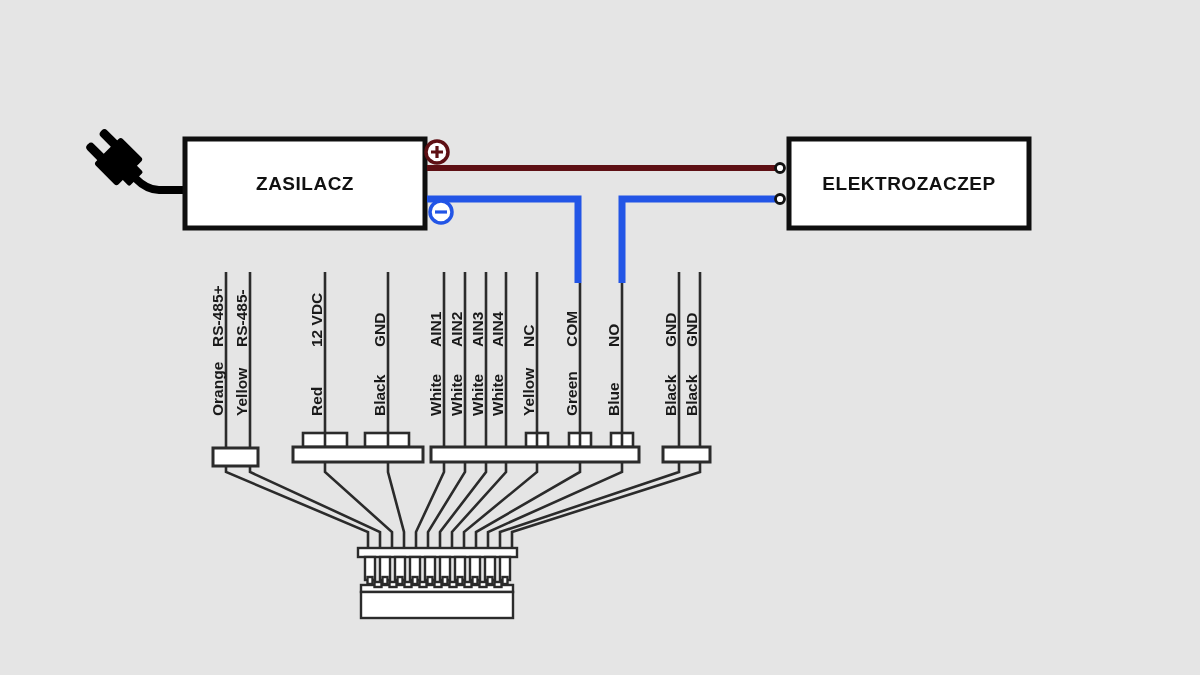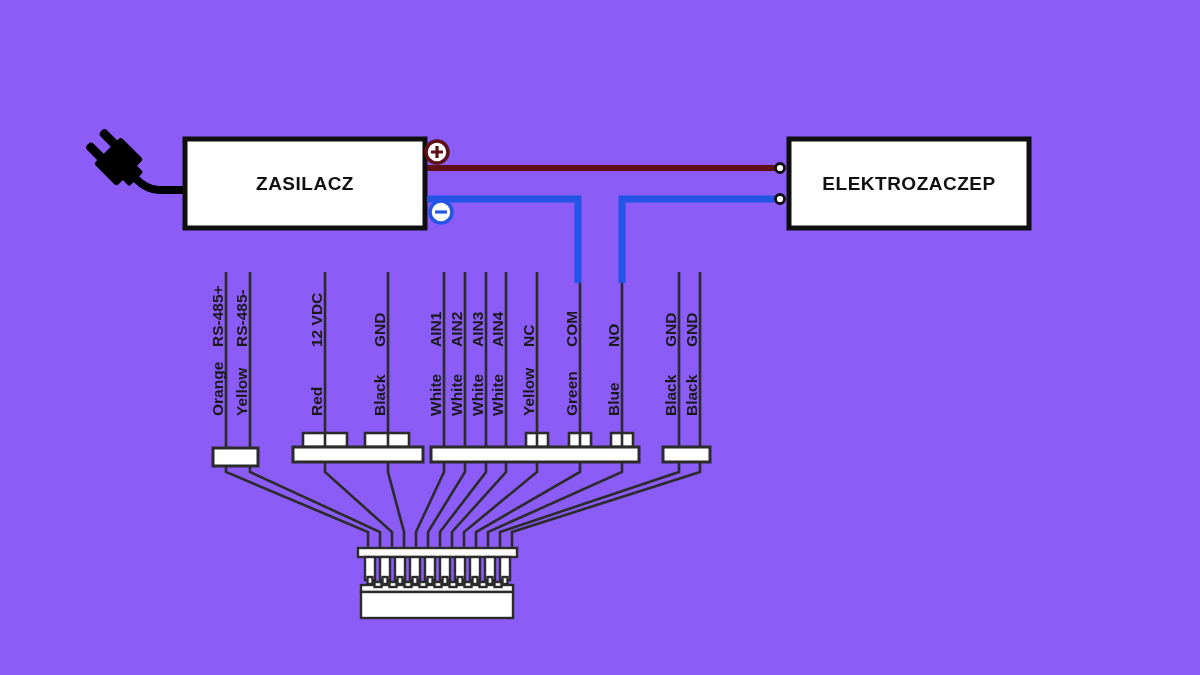--- a/index.html
+++ b/index.html
@@ -1,17 +1,17 @@
 <!DOCTYPE html>
 <html><head>
 <meta charset="utf-8">
 <style>
   html,body { margin:0; padding:0; background:#ffffff; }
   .stage {
-    position:relative; width:1200px; height:675px; background:#8b5cf6;
+    position:relative; width:1200px; height:675px; background:#e5e5e5;
     font-family:"Liberation Sans", sans-serif; overflow:hidden;
   }
   svg { display:block; }
   .wire   { stroke:#2b2b2b; stroke-width:2.6; fill:none; }
   .blk    { fill:#ffffff; stroke:#2b2b2b; stroke-width:3; }
   .nub    { fill:#ffffff; stroke:#2b2b2b; stroke-width:2.6; }
   .conn   { fill:#ffffff; stroke:#2b2b2b; stroke-width:2.4; }
   .lbl    { font-family:"Liberation Sans", sans-serif; font-size:15.5px; font-weight:600; fill:#1a1a1a; }
   .boxlbl { font-family:"Liberation Sans", sans-serif; font-size:19px; font-weight:700; fill:#111111; letter-spacing:0.5px; }
   .box    { fill:#ffffff; stroke:#0f0f0f; stroke-width:5; }

